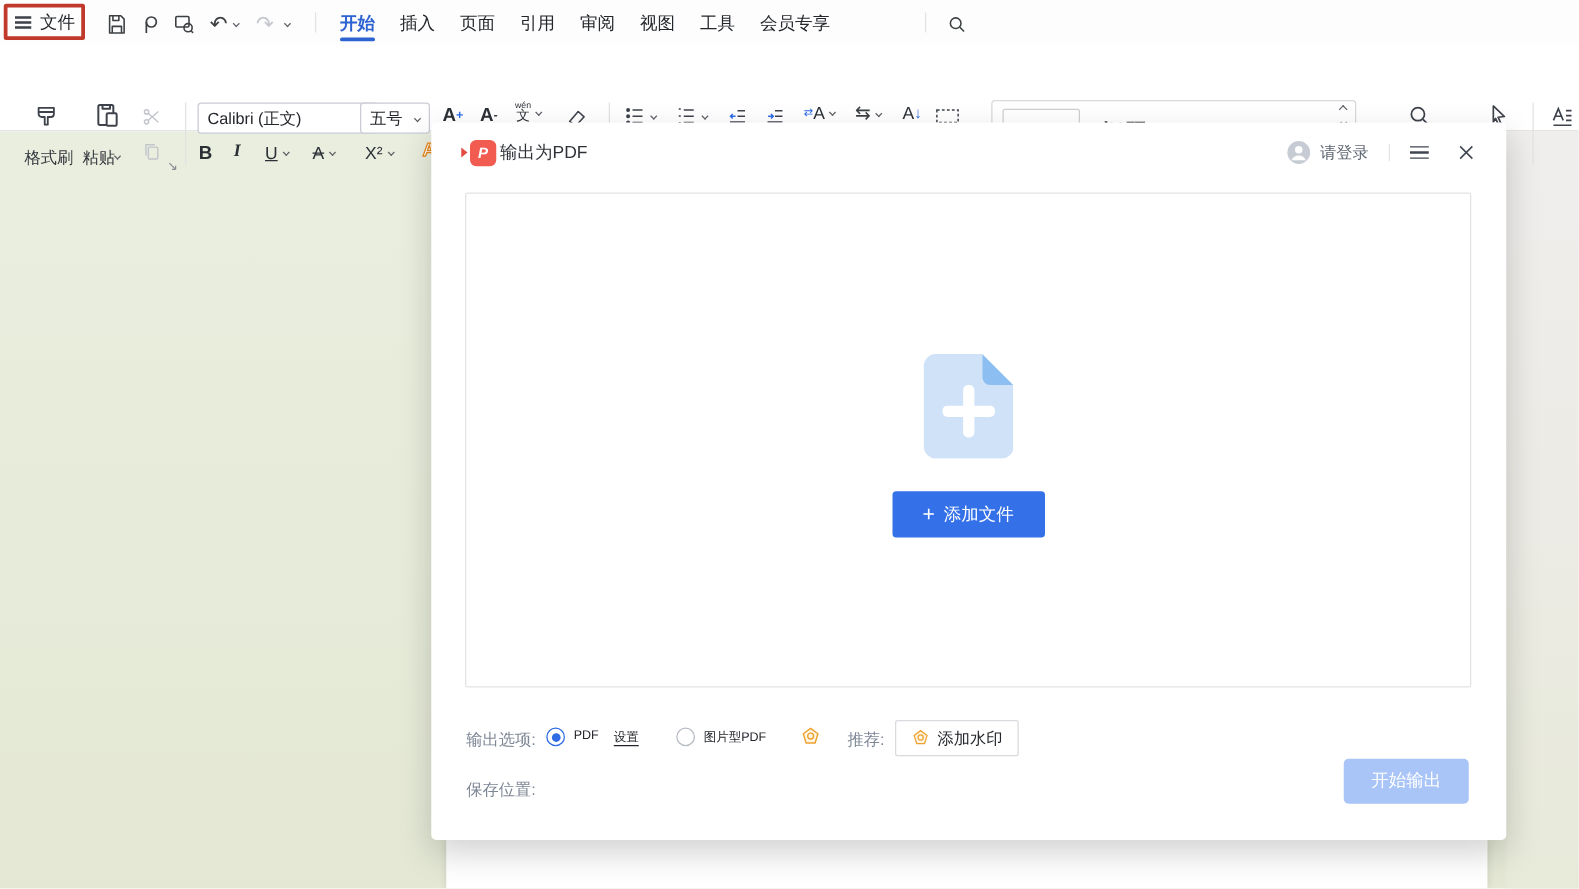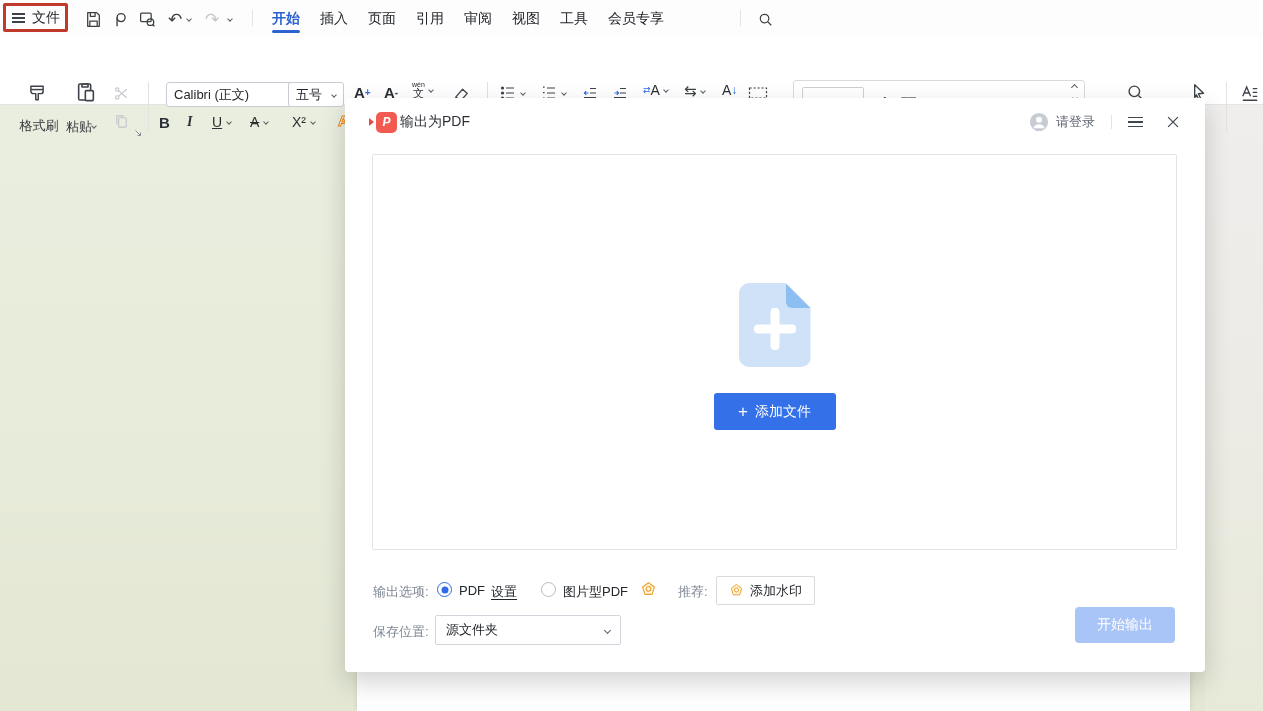--- a/index.html
+++ b/index.html
@@ -85,21 +85,21 @@
              display:flex; align-items:center; justify-content:center; gap:7px; cursor:pointer;
              font-family:inherit; }
   .add-plus { font-size:17px; line-height:1; font-weight:400; }
 
   .opt-label { position:absolute; font-size:13px; color:#7e8795; }
   .radio { position:absolute; width:15px; height:15px; border-radius:50%; background:#fff; cursor:pointer; }
   .radio.on { border:1.5px solid #2e6be5; }
   .radio.on:after { content:""; position:absolute; left:50%; top:50%; width:7px; height:7px; border-radius:50%;
                     background:#2e6be5; transform:translate(-50%,-50%); }
   .radio.off { border:1.5px solid #b7bbc4; }
-  .opt-text { position:absolute; font-size:13px; color:#23262b; cursor:pointer; }
+  .opt-text { position:absolute; font-size:10px; color:#23262b; cursor:pointer; }
   .link { text-decoration:underline; text-underline-offset:3px; }
   .wm-btn { position:absolute; height:29px; border:1px solid #d8dade; border-radius:2px; background:#fff;
             display:flex; align-items:center; gap:6px; padding:0 12px; font-size:13px; color:#23262b; cursor:pointer;
             font-family:inherit; }
   .sel { position:absolute; left:90px; top:517px; width:186px; height:30px; border:1px solid #d2d5db; border-radius:2px;
          background:#fff; display:flex; align-items:center; padding:0 10px; font-size:13px; color:#23262b; cursor:pointer; }
   .sel .chev { margin-left:auto; }
   .start-btn { position:absolute; left:730px; top:509px; width:100px; height:36px; background:#a9c4f6; border:none;
                border-radius:4px; color:#fff; font-size:14px; display:flex; align-items:center; justify-content:center;
                cursor:default; font-family:inherit; }
@@ -217,21 +217,21 @@
       </svg>
     </span>
     <span class="iconbtn" style="left:133px;top:92px">
       <svg class="ic" width="10" height="10" viewBox="0 0 12 12" fill="none" stroke="#8a8e95" stroke-width="1.2">
         <path d="M3 3l6 6M9 9V5.5M9 9H5.5"></path>
       </svg>
     </span>
 
     <span class="vdiv" style="left:148px;top:46px;height:50px"></span>
 
-    <div class="combo" style="left:166px;top:46px;width:145px">
+    <div class="combo" style="left:158px;top:46px;width:145px">
       <span>Calibri (正文)</span>
         <span class="chev sm"></span>
     </div>
     <div class="combo" style="left:288px;top:46px;width:56px">
       <span>五号</span>
         <span class="chev sm"></span>
     </div>
     <span class="iconbtn" style="left:354px;top:49px">
       <span class="ltr" style="font-size:15px">A</span>
         <sup style="color:#2e6be5;font-size:10px;font-weight:bold">+</sup>
@@ -491,21 +491,17 @@
     <span class="opt-label" style="left:333px;top:485px">推荐:</span>
     <button class="wm-btn" style="left:371px;top:478px">
       <svg class="ic" width="15" height="15" viewBox="0 0 18 18" fill="#fef6e3" stroke="#eda12f" stroke-width="1.2" stroke-linejoin="round">
         <path d="M9 1.8l6.2 4.6-2.4 7.8H5.2L2.8 6.4z"></path>
           <circle cx="9" cy="8.3" r="2.5" fill="none"></circle>
       </svg>
       <span>添加水印</span>
     </button>
 
     <span class="opt-label" style="left:28px;top:525px">保存位置:</span>
-    <div class="sel">
-      <span>源文件夹</span>
-      <span class="chev"></span>
-    </div>
 
     <button class="start-btn" disabled="">开始输出</button>
   </div>
 
 </div>
 
 </body></html>

